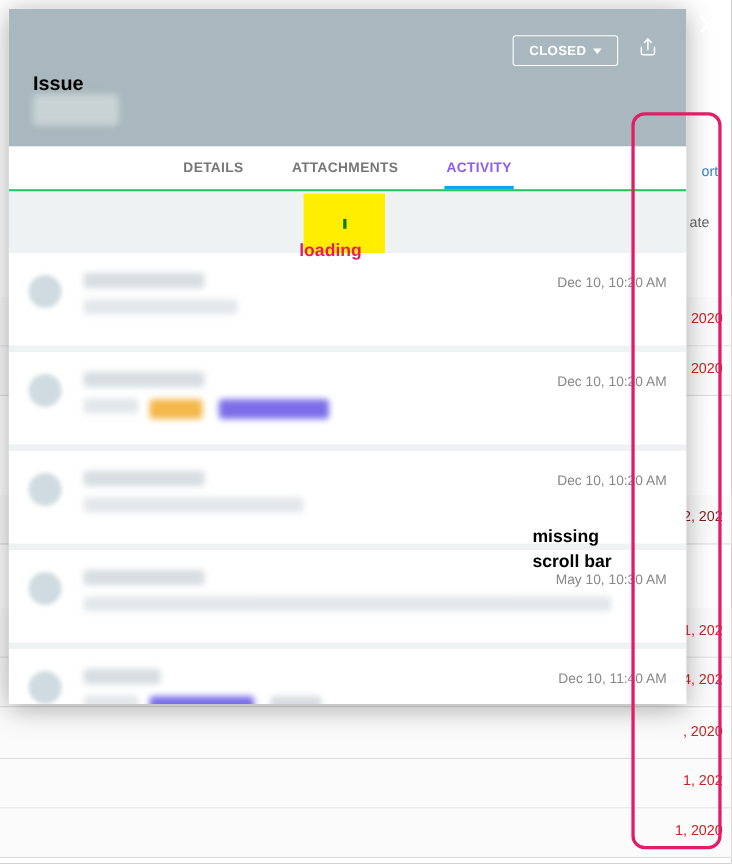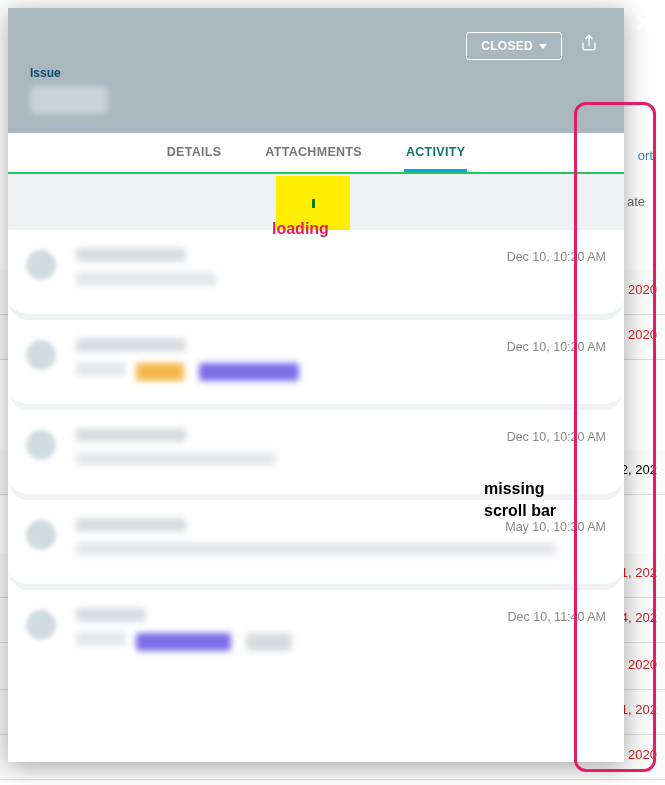--- a/index.html
+++ b/index.html
@@ -65,21 +65,21 @@
       color: #fff;
       z-index: 50;
       cursor: pointer;
     }
     .chevron-right svg { width: 20px; height: 20px; }
     .modal {
       position: absolute;
       top: 8px;
       left: 8px;
       width: 616px;
-      height: 754px;
+      height: 632px;
       background: #fff;
       box-shadow: 0 4px 24px rgba(0,0,0,0.35);
       z-index: 20;
       display: flex;
       flex-direction: column;
       overflow: hidden;
     }
     .modal-header {
       background: #a9b8be;
       height: 125px;
@@ -114,23 +114,23 @@
       top: 26px;
       right: 26px;
       color: #fff;
       cursor: pointer;
     }
     .share-btn svg { width: 18px; height: 18px; }
     .issue-label {
       position: absolute;
       top: 58px;
       left: 22px;
-      font-size: 12px;
+      font-size: 18px;
       font-weight: 700;
-      color: #0c4a6e;
+      color: #000000;
     }
     .issue-id-blur {
       position: absolute;
       top: 78px;
       left: 22px;
       width: 78px;
       height: 28px;
       background: #c9d3d6;
       border-radius: 4px;
       filter: blur(3px);
@@ -145,21 +145,21 @@
     .tab {
       font-size: 12.5px;
       font-weight: 700;
       letter-spacing: 0.3px;
       color: #777;
       padding: 2px 2px 10px 2px;
       cursor: pointer;
       border-bottom: 3px solid transparent;
     }
     .tab.active {
-      color: #0f766e;
+      color: #8b5cf6;
       border-bottom: 3px solid #0ea5e9;
     }
     .content {
       flex: 1;
       overflow: hidden;
       position: relative;
     }
     .loading-bar {
       height: 56px;
       background: #eef2f3;
@@ -180,21 +180,20 @@
       width: 3px;
       height: 9px;
       background: #0a7a2a;
     }
     .activity-list { }
     .activity-item {
       padding: 18px 18px 20px 18px;
       border-bottom: 6px solid #eef2f3;
       position: relative;
       min-height: 90px;
-      border-radius: 21px;
     }
     .activity-item:last-child { border-bottom: none; }
     .avatar {
       position: absolute;
       top: 20px;
       left: 18px;
       width: 30px;
       height: 30px;
       background: #cfdbe0;
       border-radius: 50%;
@@ -273,21 +272,21 @@
 <div class="background-list">
   <span class="bg-header-right">ort</span>
   <span class="bg-col-header">ate</span>
   <div class="bg-row" style="top:270px;">
     <span class="bg-cell-date">7, 2020</span>
   </div>
   <div class="bg-row" style="top:315px;">
     <span class="bg-cell-date" style="color:#c22;">1, 2020</span>
   </div>
   <div class="bg-row" style="top:450px;">
-    <span class="bg-cell-date" style="color:#000000;">2, 202</span>
+    <span class="bg-cell-date" style="color:#7f1d1d;">2, 202</span>
   </div>
   <div class="bg-row" style="top:553px;">
     <span class="bg-cell-date" style="color:#c22;">1, 202</span>
   </div>
   <div class="bg-row" style="top:598px;">
     <span class="bg-cell-date" style="color:#c22;">4, 202</span>
   </div>
   <div class="bg-row" style="top:645px;">
     <span class="bg-cell-date" style="color:#c22;">, 2020</span>
   </div>

